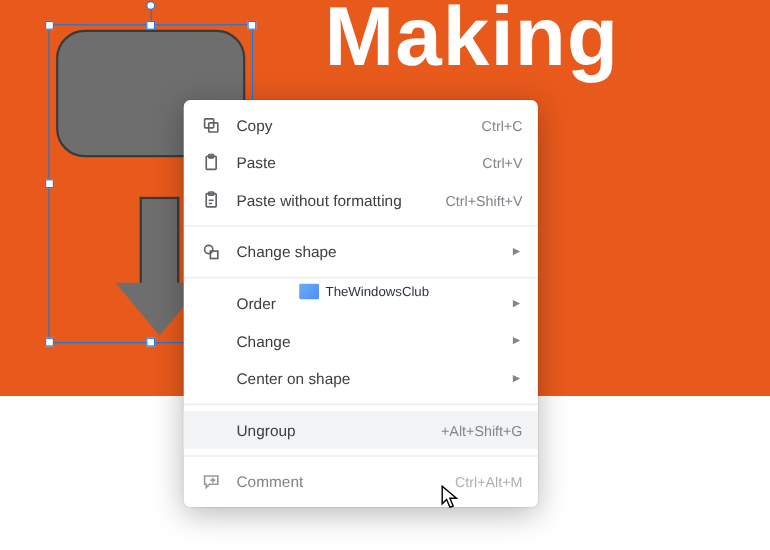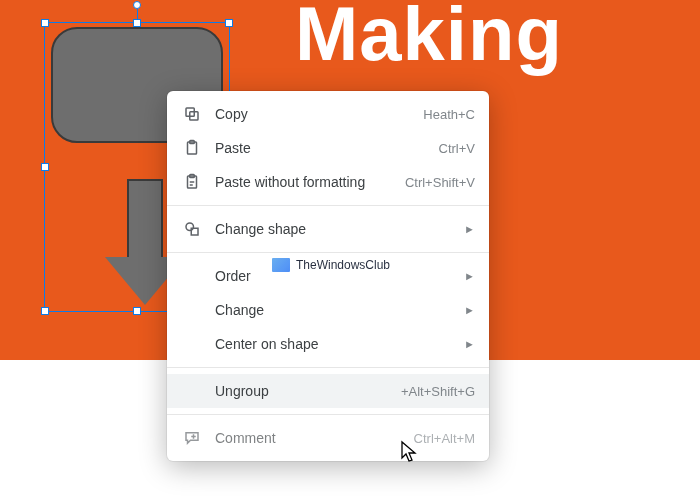--- a/index.html
+++ b/index.html
@@ -186,21 +186,21 @@
 
 
     <div class="ctx-item">
       <span class="ctx-icon">
         <svg viewBox="0 0 24 24" fill="none" stroke="currentColor" stroke-width="2">
             <rect x="9" y="9" width="11" height="11" rx="1"></rect>
             <rect x="4" y="4" width="11" height="11" rx="1"></rect>
           </svg>
       </span>
       <span class="ctx-label">Copy</span>
-      <span class="ctx-shortcut">Heath+C</span>
+      <span class="ctx-shortcut">Ctrl+C</span>
     </div>
 
     <div class="ctx-item">
       <span class="ctx-icon">
         <svg viewBox="0 0 24 24" fill="none" stroke="currentColor" stroke-width="2">
             <rect x="6" y="4" width="12" height="16" rx="1"></rect>
             <rect x="9" y="2" width="6" height="4" rx="1"></rect>
           </svg>
       </span>
       <span class="ctx-label">Paste</span>

